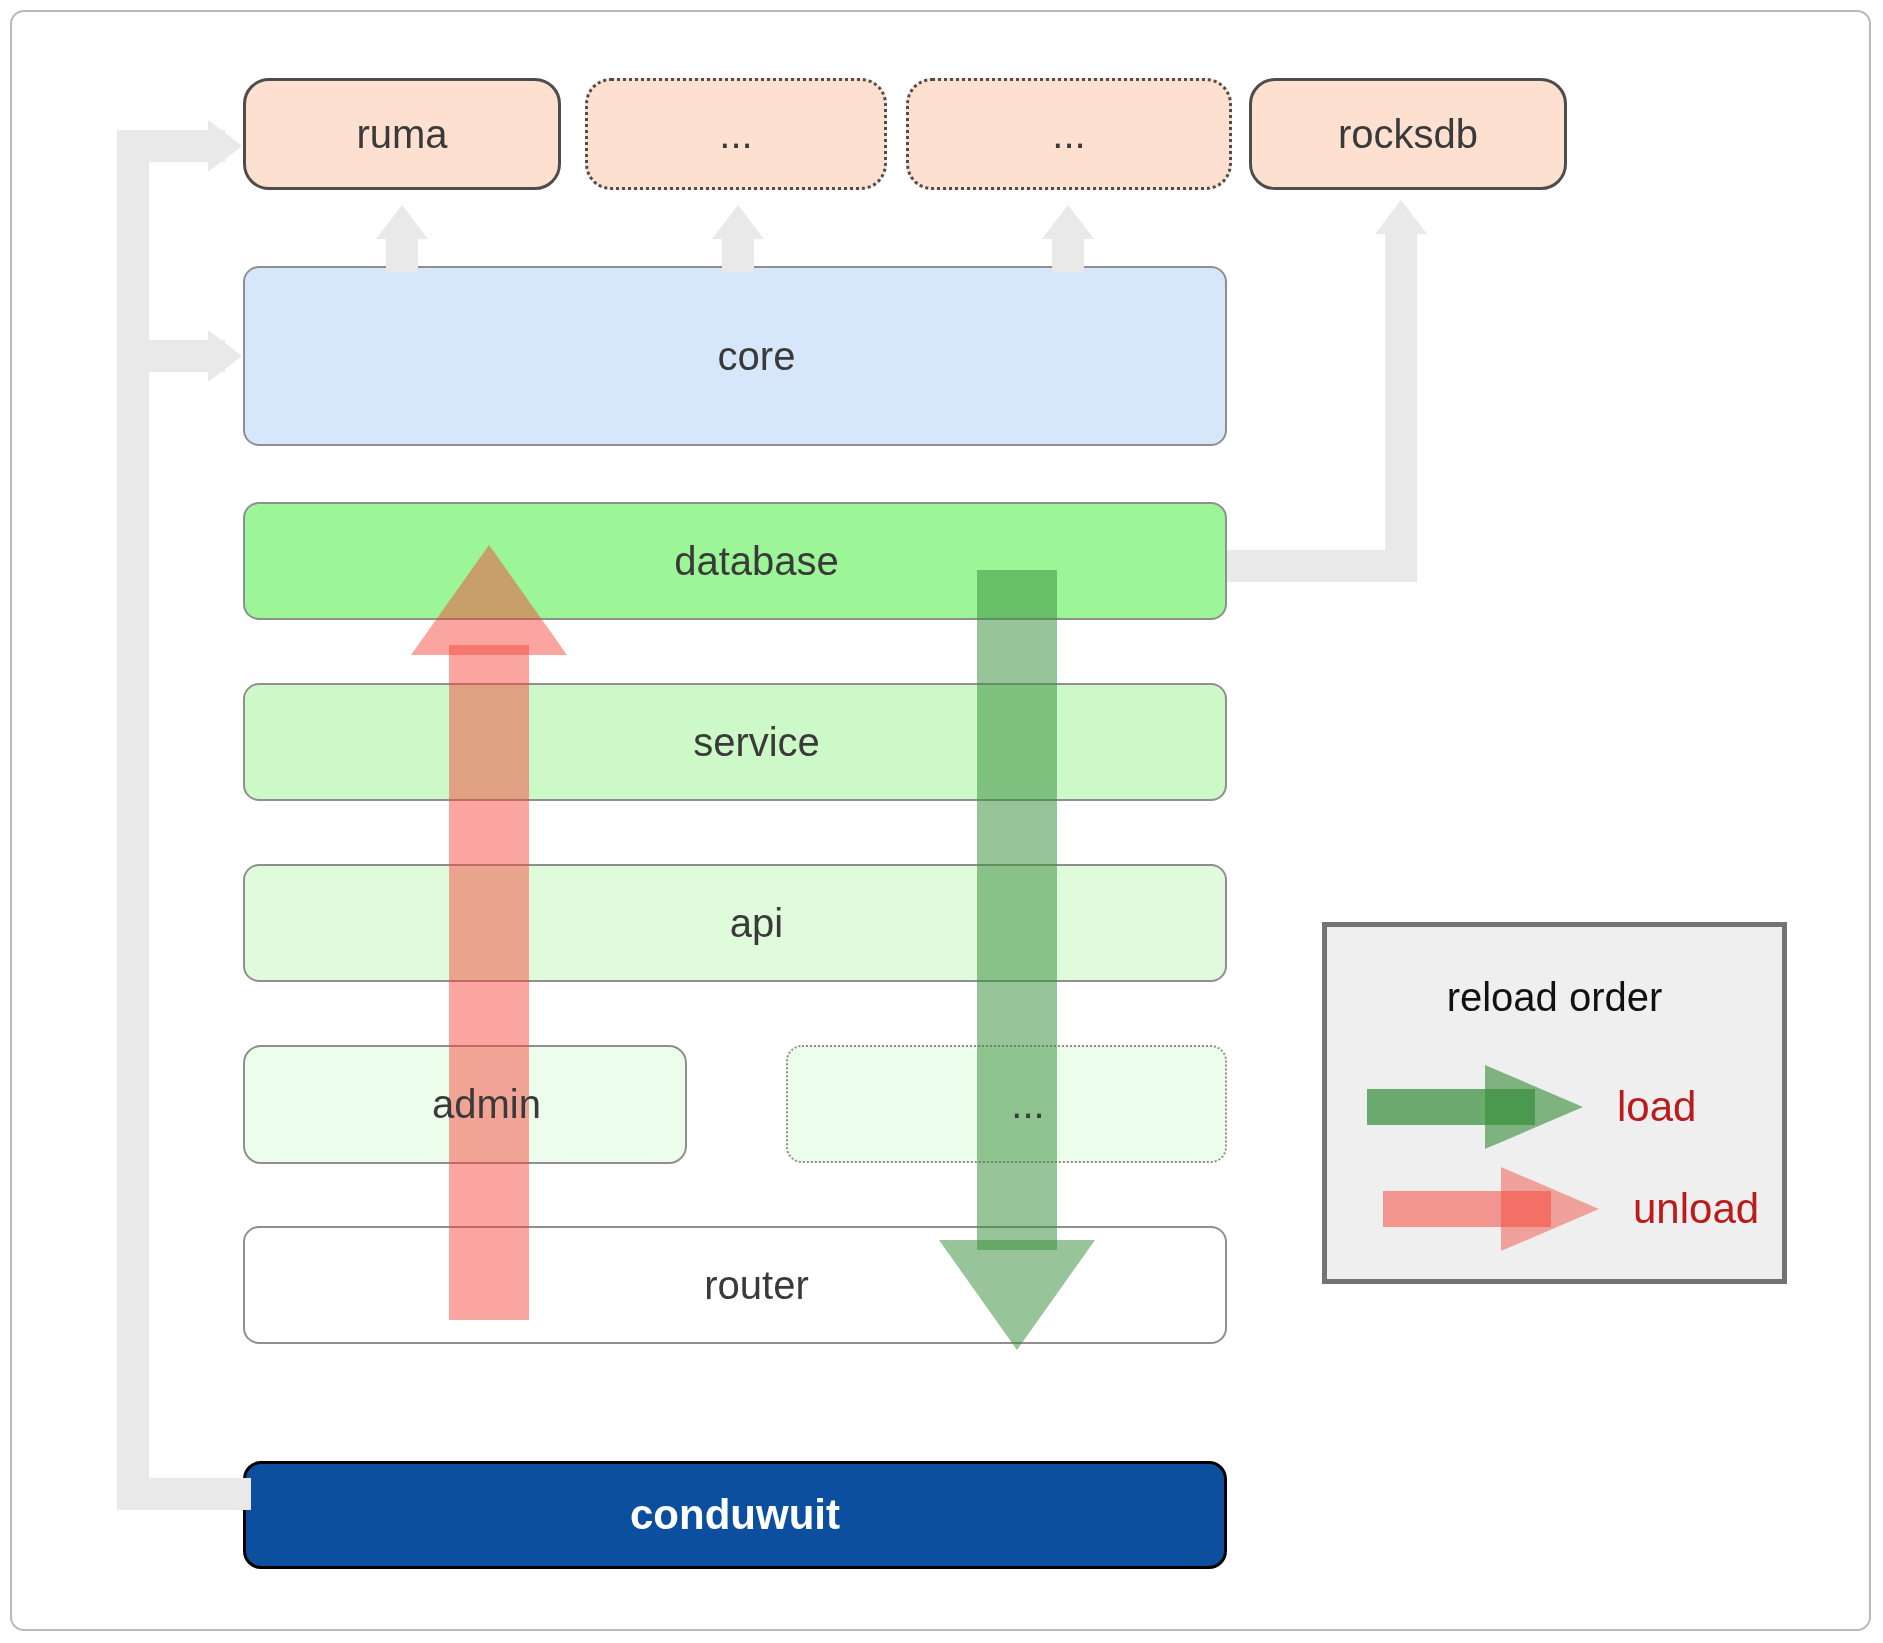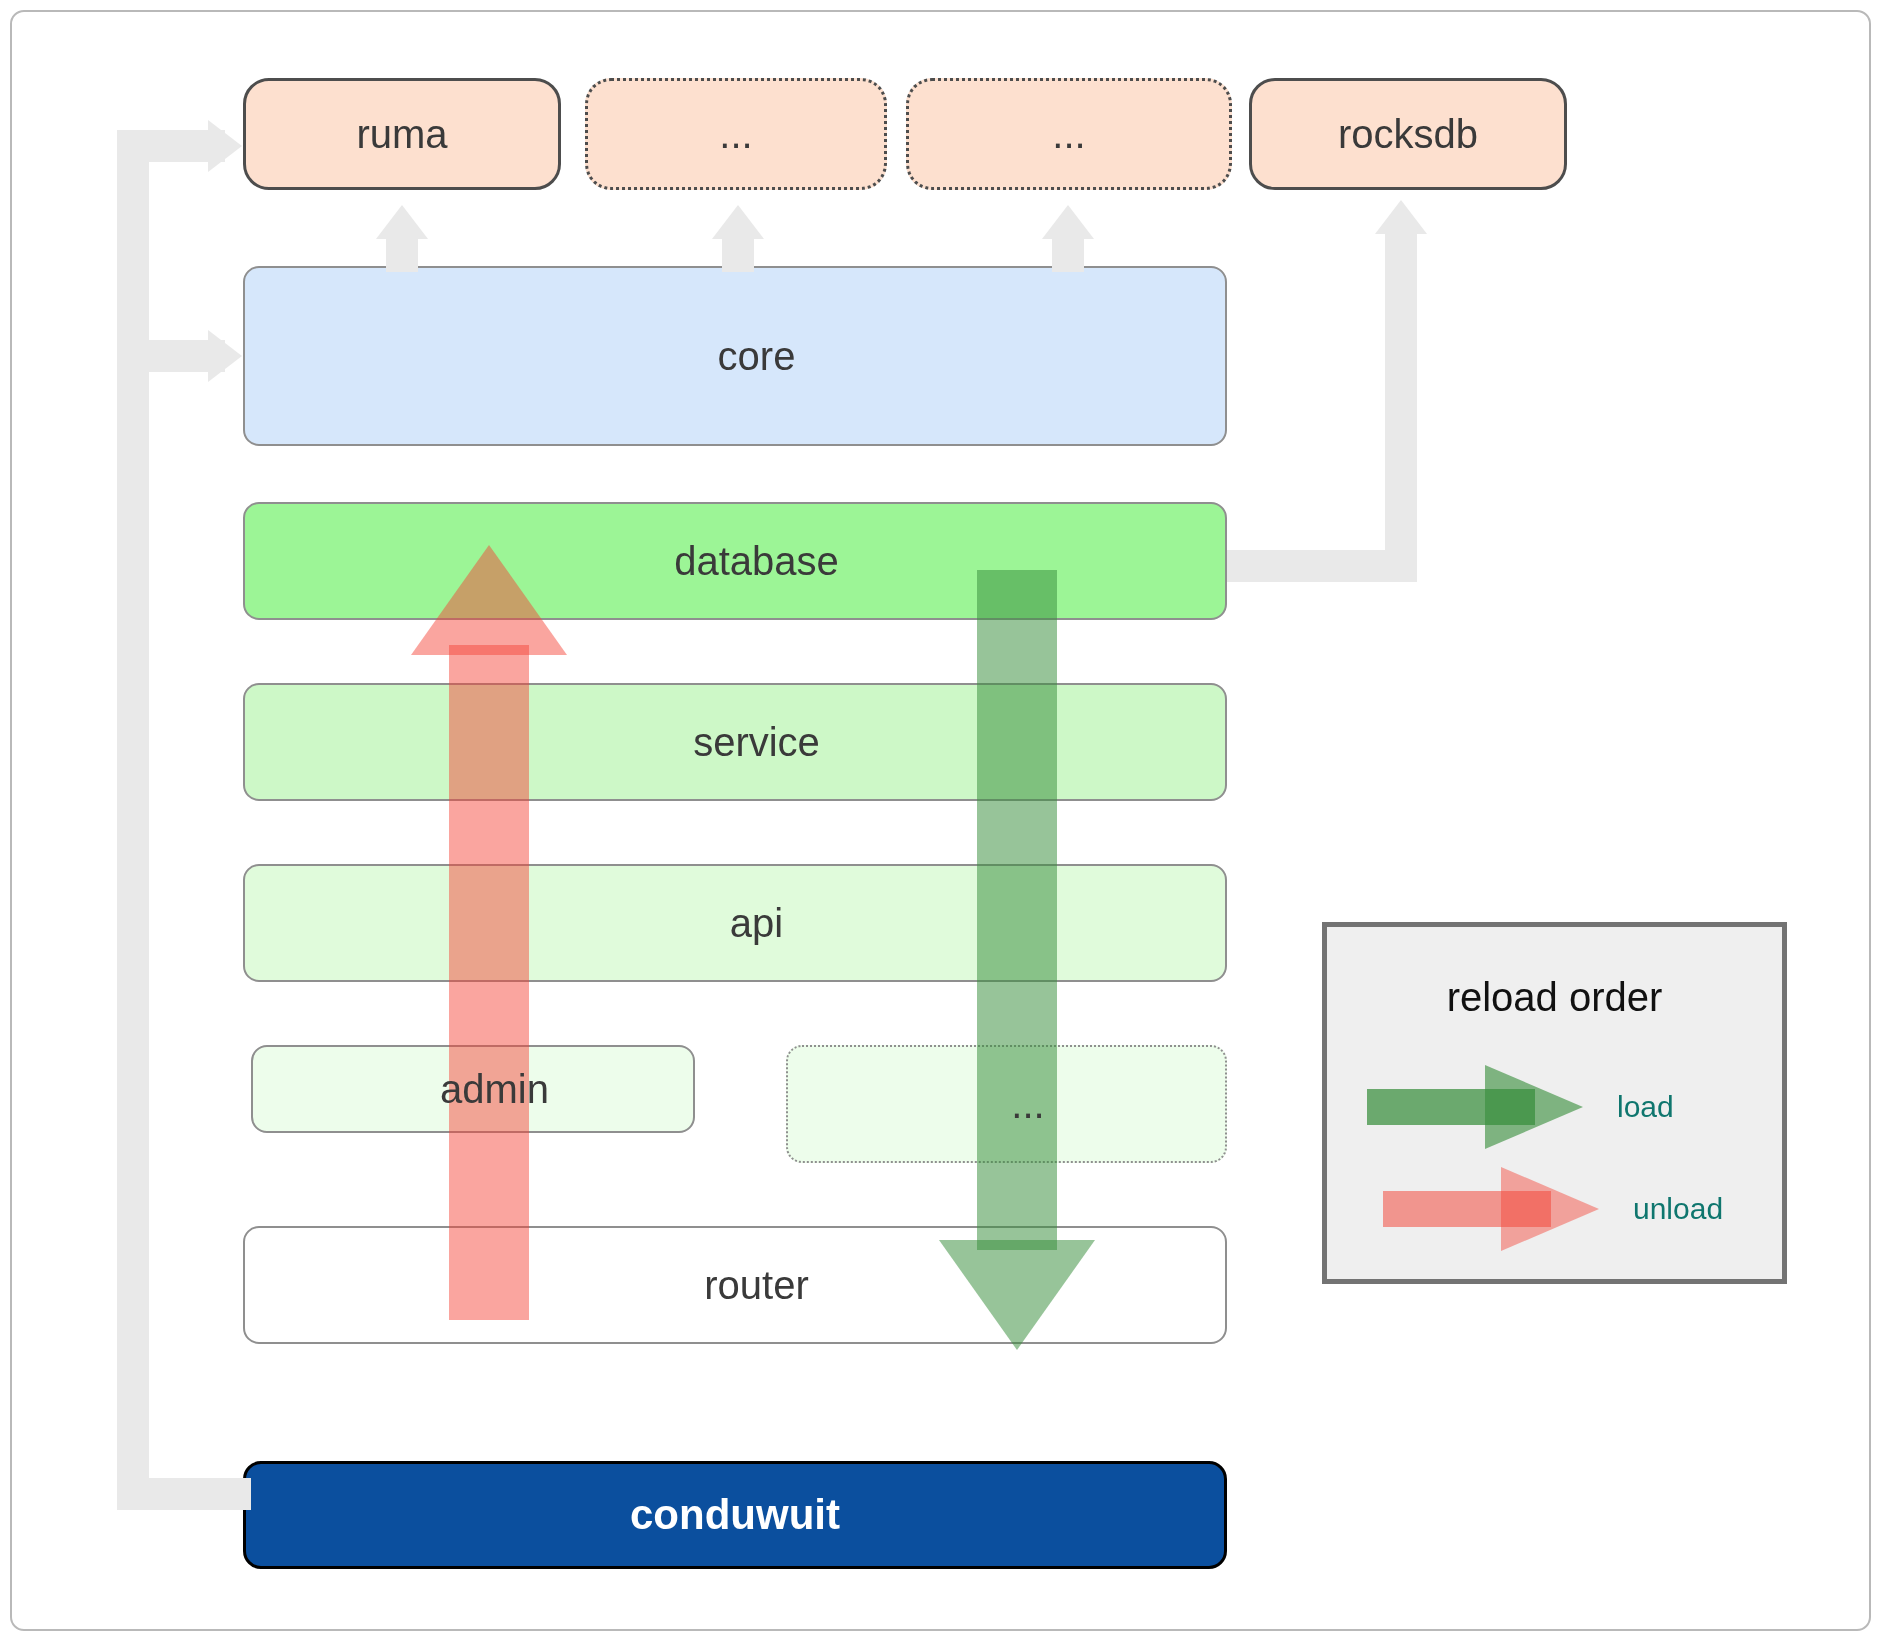--- a/index.html
+++ b/index.html
@@ -49,21 +49,21 @@
                    border-top:110px solid rgba(56,142,60,.52);}
 
   
   .legend{position:absolute;background:#efefef;border:5px solid #737373;box-sizing:border-box;}
   .legend-title{position:absolute;width:100%;text-align:center;font-size:40px;color:#111;}
   .legend-row{position:absolute;display:flex;align-items:center;}
   .lg-key{position:relative;width:216px;height:84px;}
   .lg-bar{position:absolute;left:0;top:24px;width:168px;height:36px;}
   .lg-head{position:absolute;left:118px;top:0;width:0;height:0;
            border-top:42px solid transparent;border-bottom:42px solid transparent;}
-  .lg-label{font-size:30px;color:#0f766e;margin-left:34px;}
+  .lg-label{font-size:42px;color:#b91c1c;margin-left:34px;}
   .lg-green .lg-bar{background:rgba(56,142,60,.72);}
   .lg-green .lg-head{border-left:98px solid rgba(56,142,60,.62);}
   .lg-red   .lg-bar{background:rgba(244,67,54,.52);}
   .lg-red   .lg-head{border-left:98px solid rgba(244,67,54,.45);}
 </style>
 </head>
 <body>
 
 <div id="stage">
   <div class="frame"></div>
@@ -122,21 +122,21 @@
   </div>
 
   <div class="node layer solid" style="left:243px;top:683px;width:984px;height:118px;background:#cdf8c7;">
     <span class="lbl">service</span>
   </div>
 
   <div class="node layer solid" style="left:243px;top:864px;width:984px;height:118px;background:#e0fbdb;">
     <span class="lbl">api</span>
   </div>
 
-  <div class="node layer solid" style="left:251px;top:1045px;width:444px;height:88px;background:#edfdeb;">
+  <div class="node layer solid" style="left:243px;top:1045px;width:444px;height:119px;background:#edfdeb;border-radius:18px;">
     <span class="lbl">admin</span>
   </div>
 
   <div class="node layer dotted" style="left:786px;top:1045px;width:441px;height:118px;background:#edfdeb;">
     <span class="lbl">...</span>
   </div>
 
   <div class="node layer solid" style="left:243px;top:1226px;width:984px;height:118px;background:#ffffff;">
     <span class="lbl">router</span>
   </div>

